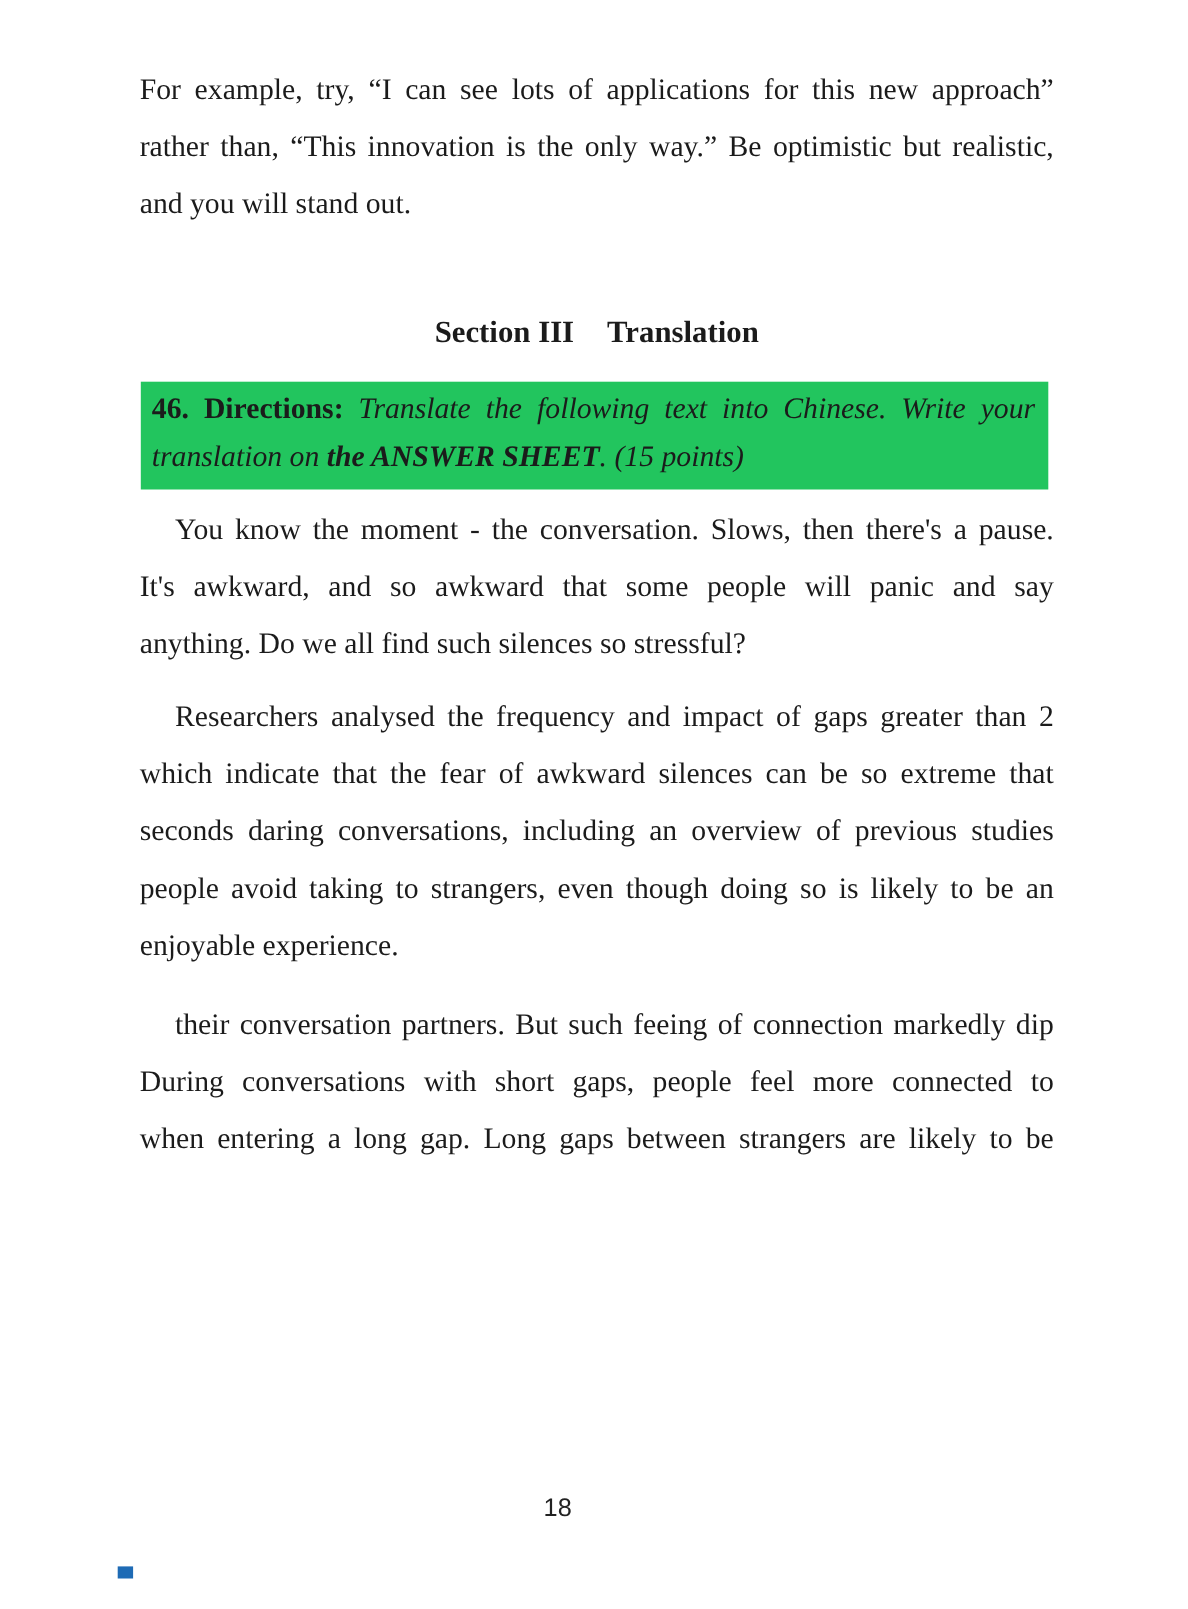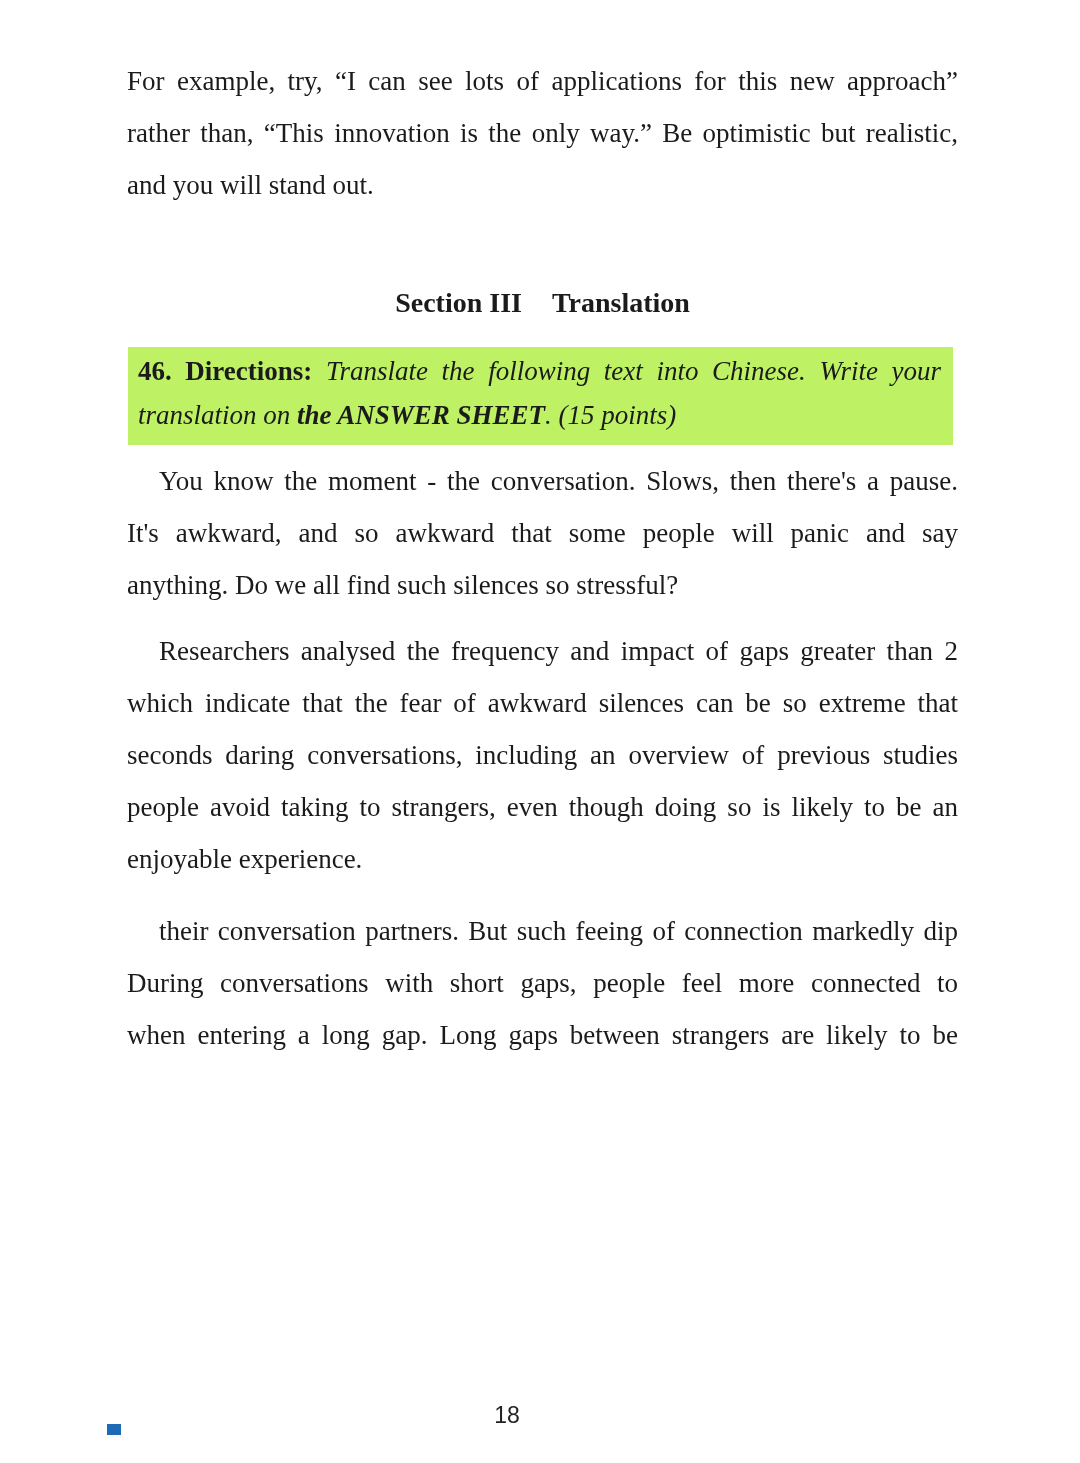--- a/index.html
+++ b/index.html
@@ -62,21 +62,21 @@
   }
   .dir-label { font-weight: bold; font-style: normal; }
   .dir-italic { font-style: italic; }
   .dir-bold-italic { font-style: italic; font-weight: bold; }
   #paragraph-1 { margin-top: 10px; }
   #paragraph-2 { margin-top: 14px; font-family: Liberation Serif, serif; }
   #paragraph-3 { margin-top: 20px; }
   #paragraph-4 { margin-top: 19px; }
   .page-number {
     position: absolute;
-    top: 1401px;
+    top: 1356px;
     left: 0;
     width: 1014px;
     text-align: center;
     font-family: "Liberation Sans", sans-serif;
     font-size: 23px;
     line-height: 28px;
     color: #222222;
   }
   .footer-square {
     position: absolute;
@@ -94,21 +94,21 @@
   <div class="para" id="intro-paragraph">
       <div class="line">For example, try, “I can see lots of applications for this new approach”</div>
       <div class="line">rather than, “This innovation is the only way.” Be optimistic but realistic,</div>
       <div class="line last">and you will stand out.</div>
     </div>
 
   <div class="section-heading">
     <span class="part1">Section III</span><span class="part2">Translation</span>
   </div>
 
-  <div class="directions-box" id="directions-box" style="background: #bef264;">
+  <div class="directions-box" id="directions-box" style="background: #22c55e;">
     <div class="dline justify">
       <span class="dir-label">46. Directions:</span>
       <span class="dir-italic">Translate the following text into Chinese. Write your</span>
     </div>
     <div class="dline">
       <span class="dir-italic">translation on </span><span class="dir-bold-italic">the ANSWER SHEET</span><span class="dir-italic">. (15 points)</span>
     </div>
   </div>
 
   <div class="para indent" id="paragraph-1">

